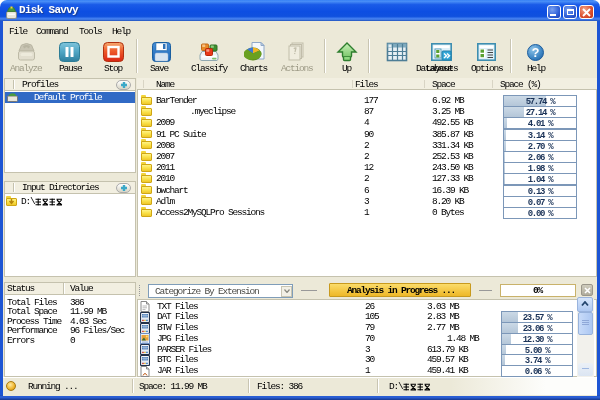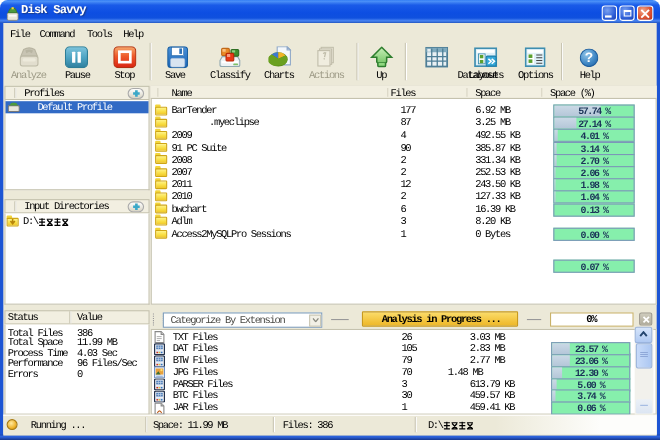--- a/index.html
+++ b/index.html
@@ -1,18 +1,18 @@
 <!DOCTYPE html>
 <html><head><meta charset="utf-8"><style>
 html,body{margin:0;padding:0;width:600px;height:400px;overflow:hidden;}
 body{position:relative;background:#ECE9D8;font-family:"Liberation Mono",monospace;}
 .abs{position:absolute;}
 .t{position:absolute;font:9.5px "Liberation Mono",monospace;letter-spacing:-1.2px;color:#000;white-space:pre;line-height:10px;}
 .tb{position:absolute;font-weight:bold;font-size:9.5px;font-family:"Liberation Mono",monospace;letter-spacing:-1.2px;color:#000;white-space:pre;line-height:10px;}
-.bar{position:absolute;height:10px;border:1px solid #7C97B8;background:#86efac;}
+.bar{position:absolute;height:10px;border:1px solid #7C97B8;background:#ffffff;}
 .fill{position:absolute;left:0;top:0;bottom:0;background:linear-gradient(180deg,#CBD9E6,#B4C6D8);}
 .bart{position:absolute;width:100%;text-align:center;top:1px;font:9px "Liberation Mono",monospace;letter-spacing:-1.3px;color:#1B3358;font-weight:bold;}
 .sep{position:absolute;width:1px;background:#C9C5B2;border-right:1px solid #fff;}
 .folder{position:absolute;width:11px;height:8px;}
 .folder:before{content:"";position:absolute;left:0;top:-2px;width:5px;height:3px;background:#F2D53C;border-radius:1px 1px 0 0;}
 .folder:after{content:"";position:absolute;left:0;top:0;width:11px;height:8px;background:linear-gradient(180deg,#FFF385,#F9DF45 55%,#EFC72A);border:1px solid #CFA615;box-sizing:border-box;border-radius:1px;}
 </style></head>
 <body>
 
 <div class="abs" style="left:0;top:0;width:10px;height:10px;background:#fff;"></div>
@@ -316,21 +316,21 @@
     <div class="t" style="left:364px;top:185.6px;">6</div>
     <div class="t" style="left:432px;top:185.6px;">16.39 KB</div>
     <div class="bar" style="left:503px;top:184.6px;width:72px;">
       <div class="fill" style="width:0.13%"></div>
       <div class="bart">0.13 %</div>
     </div>
     <div class="folder" style="left:141px;top:197.3px;"></div>
     <div class="t" style="left:156px;top:196.8px;">Adlm</div>
     <div class="t" style="left:364px;top:196.8px;">3</div>
     <div class="t" style="left:432px;top:196.8px;">8.20 KB</div>
-    <div class="bar" style="left:503px;top:195.8px;width:72px;margin-top:40px;">
+    <div class="bar" style="left:503px;top:195.8px;width:72px;">
       <div class="fill" style="width:0.07%"></div>
       <div class="bart">0.07 %</div>
     </div>
     <div class="folder" style="left:141px;top:208.5px;"></div>
     <div class="t" style="left:156px;top:208px;">Access2MySQLPro Sessions</div>
     <div class="t" style="left:364px;top:208px;">1</div>
     <div class="t" style="left:432px;top:208px;">0 Bytes</div>
     <div class="bar" style="left:503px;top:207px;width:72px;">
       <div class="fill" style="width:0%"></div>
       <div class="bart">0.00 %</div>
@@ -403,21 +403,21 @@
     </div>
     <svg class="abs" style="left:140px;top:333.25px" width="10" height="11" viewBox="0 0 10 11">
       <rect x="0.5" y="0.5" width="9" height="10" fill="#E8F0FA" stroke="#7090C0"></rect>
       <rect x="1.5" y="2" width="7" height="5.5" fill="#E8A13C"></rect>
       <path d="M1.5 7.5 L4 4.5 L6 7.5 Z" fill="#3C6E35"></path>
       <circle cx="6.8" cy="3.5" r="1" fill="#FFE26E"></circle>
       <rect x="2" y="8.5" width="6" height="1.2" fill="#A0B8DC"></rect>
     </svg>
     <div class="t" style="left:157px;top:333.75px;">JPG Files</div>
     <div class="t" style="left:365px;top:333.75px;">70</div>
-    <div class="t" style="left:407px;top:333.75px;">1.48 MB</div>
+    <div class="t" style="left:447px;top:333.75px;">1.48 MB</div>
     <div class="bar" style="left:501px;top:332.75px;width:70px;">
       <div class="fill" style="width:12.3%"></div>
       <div class="bart">12.30 %</div>
     </div>
     <svg class="abs" style="left:140px;top:344px" width="10" height="11" viewBox="0 0 10 11">
       <rect x="0.5" y="0.5" width="9" height="10" rx="1" fill="#F4F6FA" stroke="#23314A" stroke-width="1.2"></rect>
       <rect x="2" y="2" width="6" height="3.5" fill="#4E7EB8"></rect>
       <path d="M2 3.7 H8 M4 2 V5.5 M6 2 V5.5" stroke="#C8D8EC" stroke-width="0.6"></path>
       <rect x="2" y="6.5" width="6" height="2.8" fill="#D8E2F0"></rect>
       <rect x="2.2" y="7.8" width="1.5" height="1.3" fill="#D03020"></rect>

